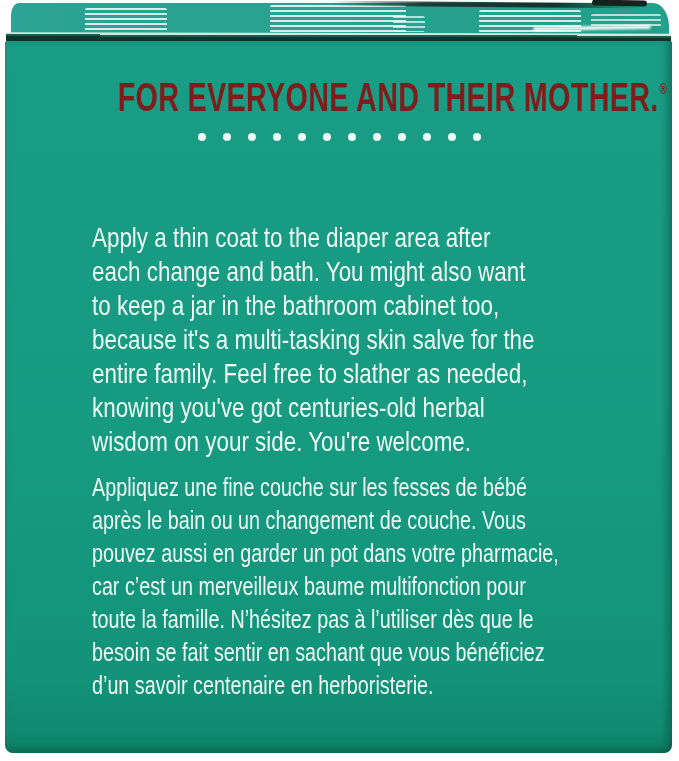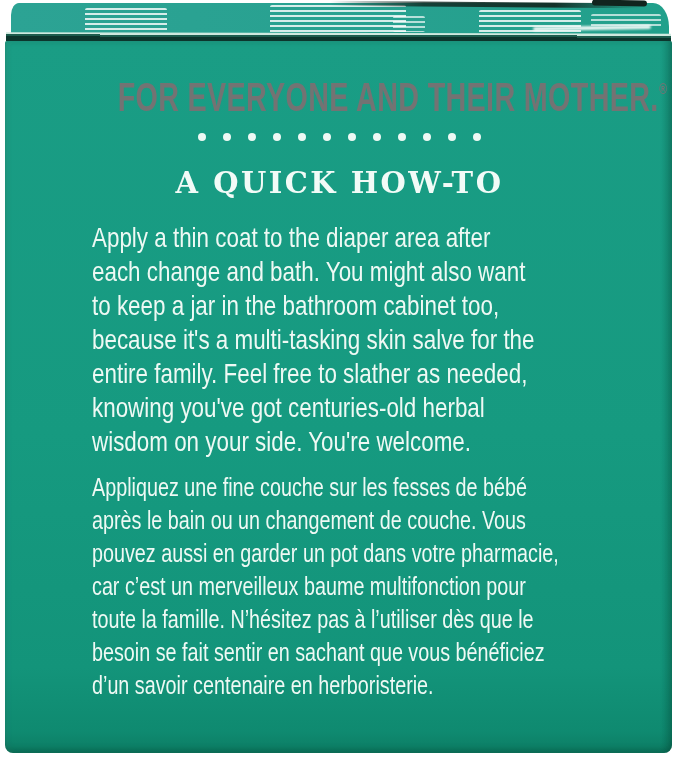--- a/index.html
+++ b/index.html
@@ -52,21 +52,21 @@
     border-radius:2px 2px 8px 8px;
     box-shadow:inset 0 -3px 6px rgba(0,50,35,.25), inset -4px 0 6px rgba(0,50,35,.12), inset 3px 0 5px rgba(255,255,255,.05);
   }
   .face-right-facet{
     position:absolute;right:0;top:0;bottom:0;width:12px;
     background:linear-gradient(90deg, rgba(0,60,45,0), rgba(0,60,45,.20));
     border-radius:0 2px 8px 0;
   }
   
   .tagline{
-    position:absolute;left:0;right:0;top:74px;text-align:center;color:#737373;
+    position:absolute;left:0;right:0;top:74px;text-align:center;color:#7f1d1d;
   }
   .tagline .tg{
     display:inline-block;white-space:nowrap;font-weight:bold;font-size:41px;
     letter-spacing:.5px;transform:scaleX(.70);transform-origin:50% 50%;
   }
   .tagline sup{font-size:15px;position:relative;top:-2px;left:1px;}
   .dots{
     position:absolute;left:0;right:0;top:133px;display:flex;justify-content:center;gap:17px;
   }
   .dot{width:8px;height:8px;border-radius:50%;background:#eef9f4;}
@@ -117,21 +117,20 @@
       <span class="dot"></span>
       <span class="dot"></span>
       <span class="dot"></span>
       <span class="dot"></span>
       <span class="dot"></span>
       <span class="dot"></span>
       <span class="dot"></span>
       <span class="dot"></span>
     </div>
 
-  <div class="howto">A QUICK HOW-TO</div>
 
   <div class="para en">
       <div class="line">Apply a thin coat to the diaper area after</div>
       <div class="line">each change and bath. You might also want</div>
       <div class="line">to keep a jar in the bathroom cabinet too,</div>
       <div class="line">because it's a multi-tasking skin salve for the</div>
       <div class="line">entire family. Feel free to slather as needed,</div>
       <div class="line">knowing you've got centuries-old herbal</div>
       <div class="line">wisdom on your side. You're welcome.</div>
     </div>

